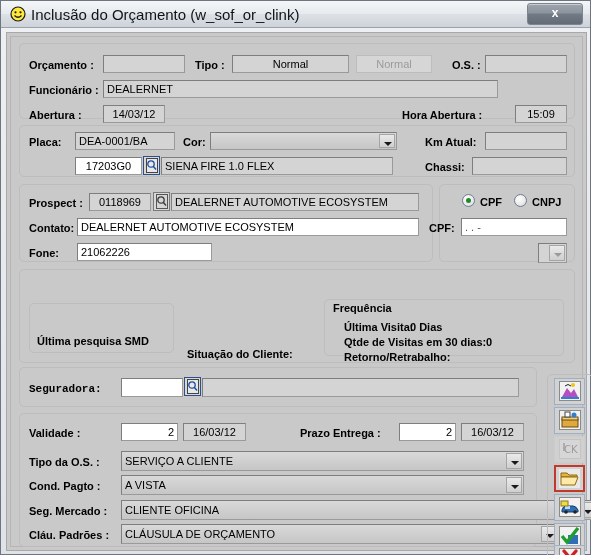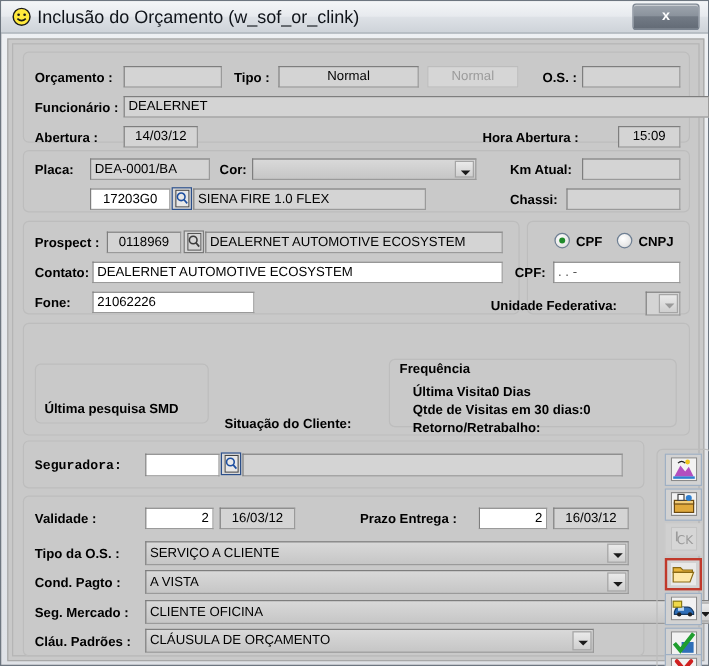--- a/index.html
+++ b/index.html
@@ -191,21 +191,21 @@
       <div class="fld ro" style="left:92px;top:18px;width:82px;height:18px;"></div>
 
       <div class="lbl" style="left:184px;top:21px;">Tipo :</div>
       <div class="fld ro ctr" style="left:221px;top:18px;width:117px;height:18px;line-height:17px;">Normal</div>
       <div class="btnflat dis" style="left:345px;top:18px;width:76px;height:18px;">Normal</div>
 
       <div class="lbl" style="left:441px;top:21px;">O.S. :</div>
       <div class="fld ro" style="left:474px;top:18px;width:82px;height:18px;"></div>
 
       <div class="lbl" style="left:18px;top:46px;">Funcionário :</div>
-      <div class="fld ro" style="left:92px;top:43px;width:488px;height:18px;line-height:17px;">DEALERNET</div>
+      <div class="fld ro" style="left:92px;top:43px;width:395px;height:18px;line-height:17px;">DEALERNET</div>
 
       <div class="lbl" style="left:18px;top:71px;">Abertura :</div>
       <div class="fld ro ctr" style="left:92px;top:68px;width:62px;height:18px;line-height:17px;">14/03/12</div>
 
       <div class="lbl" style="left:391px;top:71px;">Hora Abertura :</div>
       <div class="fld ro ctr" style="left:504px;top:68px;width:52px;height:18px;line-height:17px;">15:09</div>
 
       <div class="grp" style="left:8px;top:88px;width:556px;height:52px;"></div>
 
       <div class="lbl" style="left:18px;top:98px;">Placa:</div>
@@ -222,21 +222,21 @@
 
       <div class="lbl" style="left:36px;top:123px;padding-left:44px;">Modelo:</div>
       <div class="fld ctr" style="left:64px;top:120px;width:67px;height:18px;line-height:17px;">17203G0</div>
       <div class="lookup" style="left:132px;top:119px;">
         <svg width="12" height="15" viewBox="0 0 12 15">
           <rect x="0.5" y="0.5" width="11" height="14" fill="#e8e8e8" stroke="#444"></rect>
           <circle cx="5" cy="6" r="3.2" fill="none" stroke="#1d4fa0" stroke-width="1.3"></circle>
           <line x1="7.2" y1="8.2" x2="10" y2="11.5" stroke="#1d4fa0" stroke-width="1.4"></line>
         </svg>
       </div>
-      <div class="fld ro" style="left:150px;top:120px;width:194px;height:18px;line-height:17px;">SIENA FIRE 1.0 FLEX</div>
+      <div class="fld ro" style="left:150px;top:120px;width:232px;height:18px;line-height:17px;">SIENA FIRE 1.0 FLEX</div>
 
       <div class="lbl" style="left:414px;top:123px;">Chassi:</div>
       <div class="fld ro" style="left:461px;top:120px;width:95px;height:18px;"></div>
 
       <div class="grp" style="left:8px;top:147px;width:414px;height:78px;"></div>
       <div class="grp" style="left:428px;top:147px;width:136px;height:78px;"></div>
 
       <div class="lbl" style="left:18px;top:159px;">Prospect :</div>
       <div class="fld ro ctr" style="left:78px;top:156px;width:62px;height:18px;line-height:17px;">0118969</div>
       <div class="lookup" style="left:142px;top:155px;border-color:#7a7a7a;">
@@ -255,21 +255,20 @@
       <div class="fld" style="left:66px;top:206px;width:135px;height:18px;line-height:17px;">21062226</div>
 
       <div class="radio on" style="left:451px;top:157px;"></div>
       <div class="lbl" style="left:469px;top:158px;">CPF</div>
       <div class="radio" style="left:503px;top:157px;"></div>
       <div class="lbl" style="left:521px;top:158px;">CNPJ</div>
 
       <div class="lbl" style="left:418px;top:184px;">CPF:</div>
       <div class="fld" style="left:450px;top:181px;width:106px;height:18px;line-height:17px;color:#555;">.    .    -</div>
 
-      <div class="lbl" style="left:398px;top:211px;">Unidade Federativa:</div>
       <div class="combo dis" style="left:527px;top:206px;width:29px;height:20px;">
         <span></span>
         <span class="arrow"></span>
       </div>
 
       <div class="grp" style="left:8px;top:232px;width:556px;height:94px;"></div>
       <div class="grp" style="left:18px;top:266px;width:145px;height:50px;"></div>
       <div class="grp" style="left:313px;top:262px;width:240px;height:57px;"></div>
 
       <div class="lbl" style="left:26px;top:297px;">Última pesquisa SMD</div>
@@ -316,21 +315,21 @@
         <span class="arrow"></span>
       </div>
 
       <div class="lbl" style="left:18px;top:467px;">Seg. Mercado :</div>
       <div class="combo" style="left:110px;top:463px;width:476px;height:20px;line-height:19px;">
         <span>CLIENTE OFICINA</span>
         <span class="arrow"></span>
       </div>
 
       <div class="lbl" style="left:18px;top:491px;">Cláu. Padrões :</div>
-      <div class="combo" style="left:110px;top:487px;width:374px;height:20px;line-height:19px;">
+      <div class="combo" style="left:110px;top:487px;width:438px;height:20px;line-height:19px;">
         <span>CLÁUSULA DE ORÇAMENTO</span>
         <span class="arrow"></span>
       </div>
 
       <div class="tbox"></div>
 
       <div class="tbtn" style="top:341px;">
         <svg width="22" height="20" viewBox="0 0 22 20">
           <rect x="0.5" y="0.5" width="21" height="19" fill="#f2f2f2" stroke="#8a8a8a"></rect>
           <path d="M3 16 L8 7 L12 12 L15 8 L19 16 Z" fill="#b34fbf"></path>

